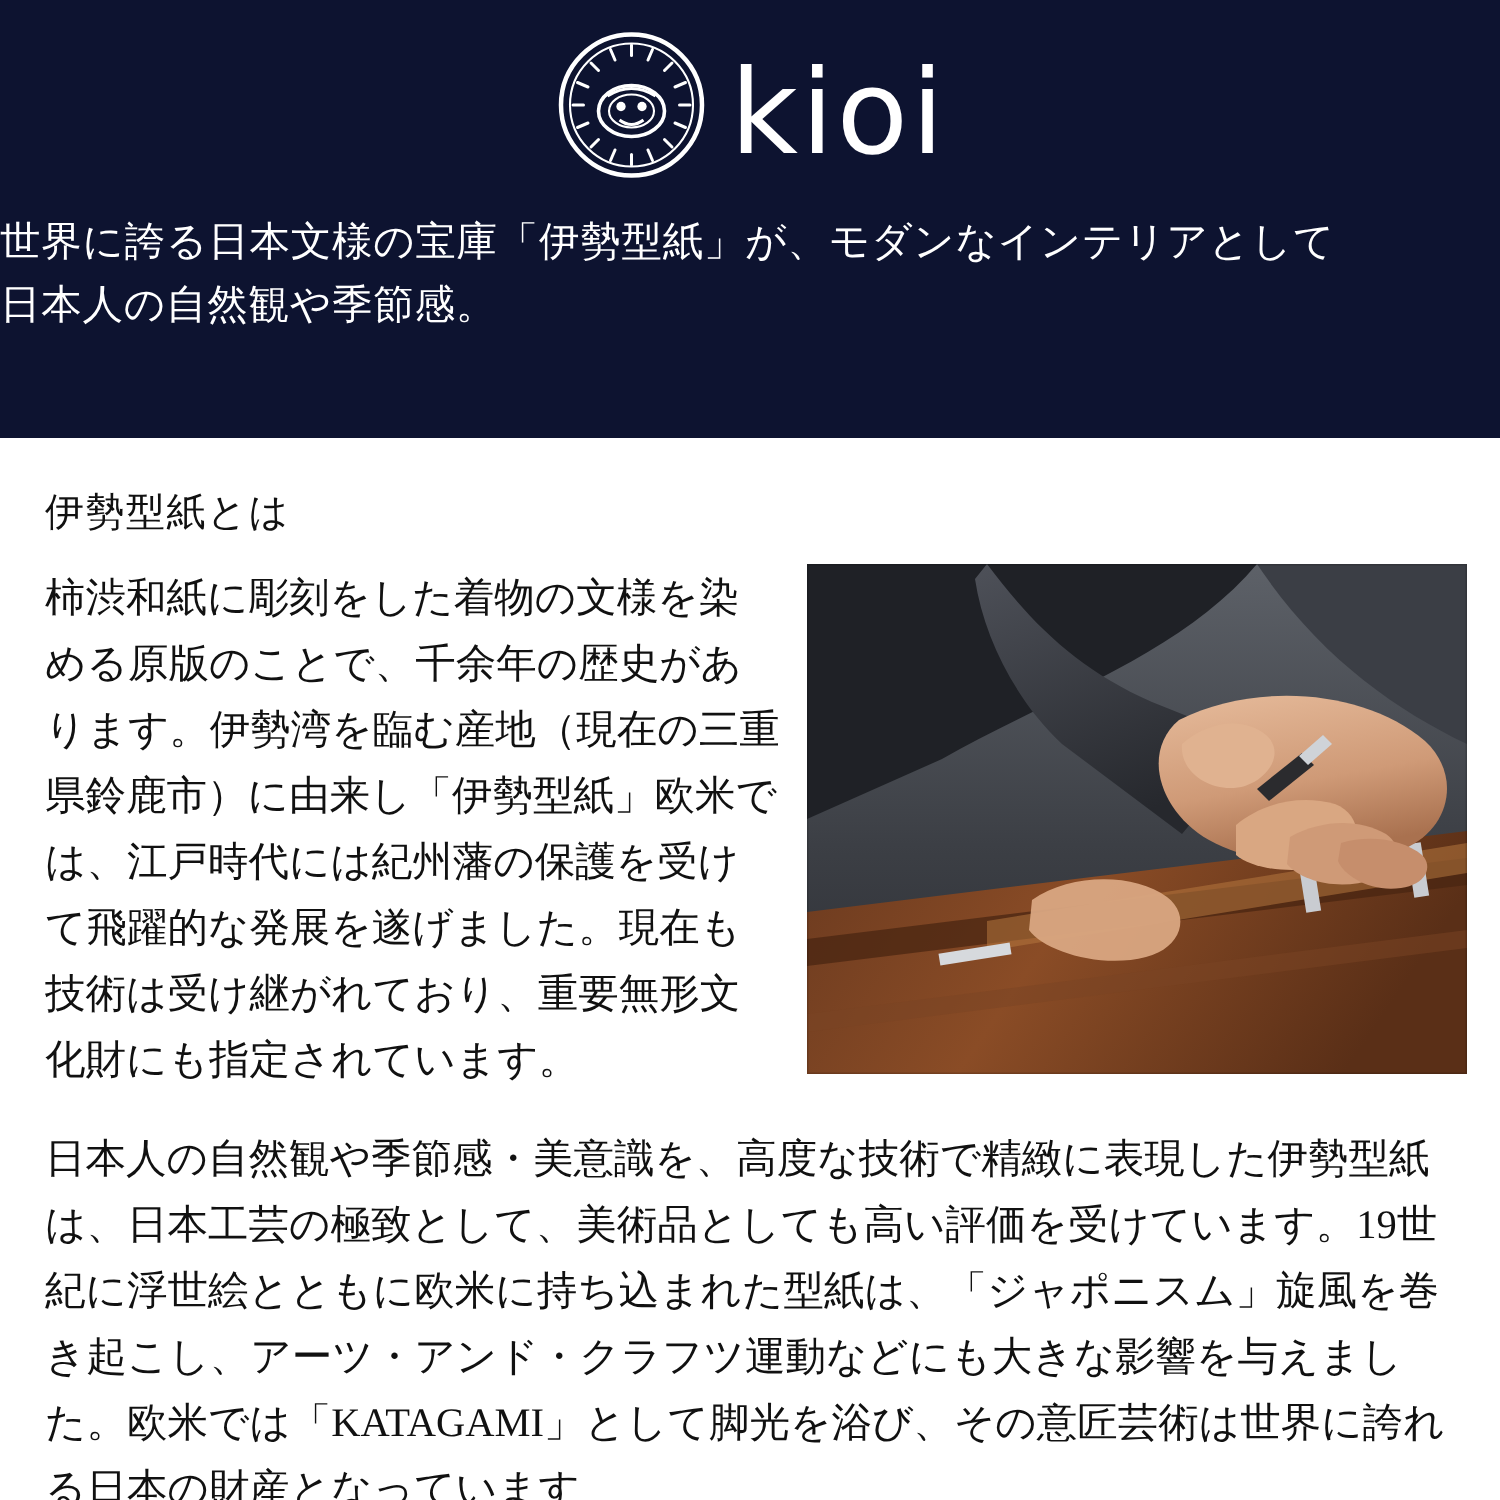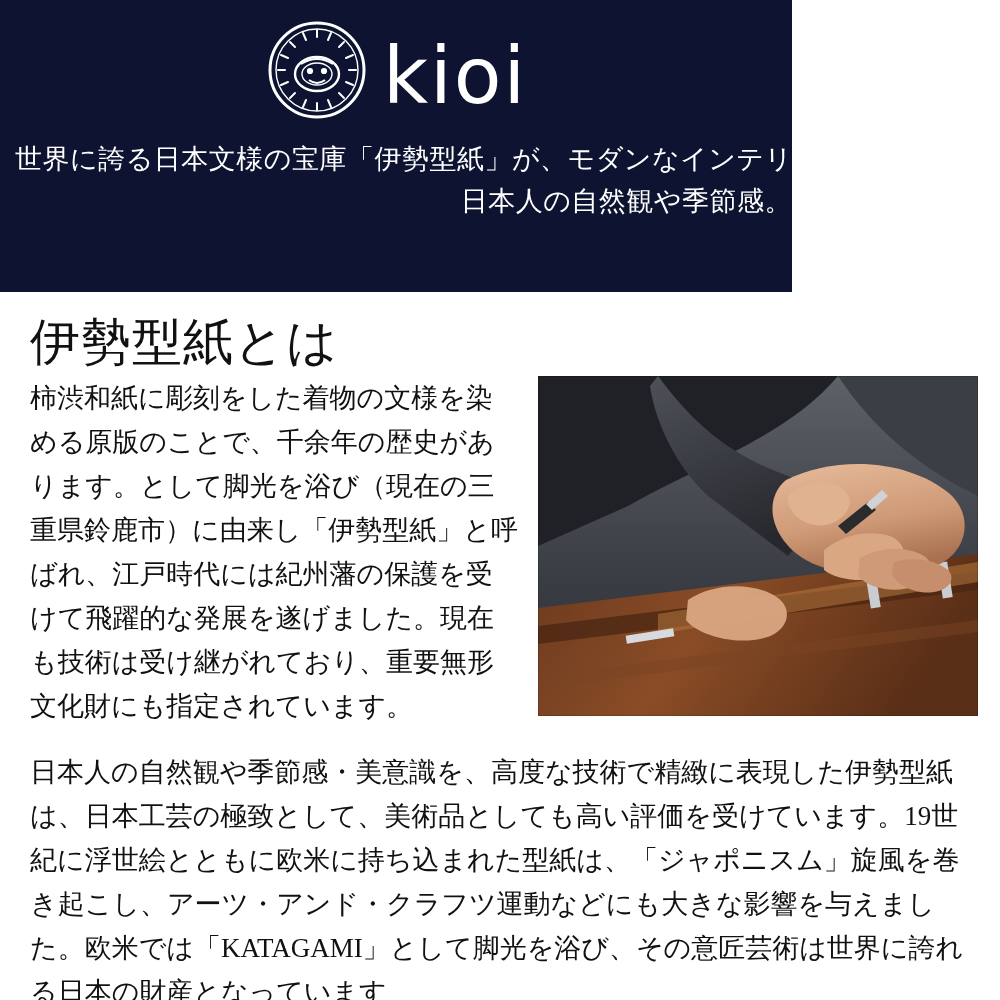--- a/index.html
+++ b/index.html
@@ -10,21 +10,21 @@
     width: 1000px;
     height: 1000px;
     background: #ffffff;
     font-family: "Liberation Serif", "DejaVu Serif", serif;
     overflow: hidden;
   }
 
   
   .hero {
     background: #0d1330;
-    width: 792px;
+    width: 1000px;
     height: 292px;
     position: relative;
     box-sizing: border-box;
   }
   .logo-row {
     display: flex;
     align-items: center;
     justify-content: center;
     padding-top: 18px;
     gap: 14px;
@@ -41,38 +41,37 @@
     font-family: "DejaVu Sans", sans-serif;
     font-size: 78px;
     line-height: 78px;
     letter-spacing: 2px;
     font-weight: 400;
     position: relative;
     top: 6px;
   }
 
   .hero-copy {
-    text-align: right;
+    text-align: left;
     color: #ffffff;
     font-size: 27px;
     line-height: 42px;
     letter-spacing: 0.5px;
     margin-top: 18px;
-    font-family: Liberation Mono, monospace;
-    padding-left: 15px;
+    font-family: Liberation Sans, sans-serif;
   }
   .hero-copy .line { display: block; white-space: nowrap; }
 
   
   .main {
     padding: 22px 22px 0 22px;
     box-sizing: border-box;
   }
   .section-title {
-    font-size: 50px;
+    font-size: 26px;
     line-height: 48px;
     color: #111111;
     margin: 4px 0 10px 8px;
     letter-spacing: 1px;
     font-weight: 400;
   }
 
   .two-col {
     display: flex;
     align-items: flex-start;
@@ -153,21 +152,21 @@
     <span class="line">日本人の自然観や季節感。</span>
   </div>
 </div>
 
 <div class="main">
 
   <h2 class="section-title">伊勢型紙とは</h2>
 
   <div class="two-col">
     <div class="col-text">
-      <p>柿渋和紙に彫刻をした着物の文様を染める原版のことで、千余年の歴史があります。として脚光を浴び（現在の三重県鈴鹿市）に由来し「伊勢型紙」と呼ばれ、江戸時代には紀州藩の保護を受けて飛躍的な発展を遂げました。現在も技術は受け継がれており、重要無形文化財にも指定されています。</p>
+      <p>柿渋和紙に彫刻をした着物の文様を染める原版のことで、千余年の歴史があります。伊勢湾を臨む産地（現在の三重県鈴鹿市）に由来し「伊勢型紙」欧米では、江戸時代には紀州藩の保護を受けて飛躍的な発展を遂げました。現在も技術は受け継がれており、重要無形文化財にも指定されています。</p>
     </div>
 
     <div class="photo">
       <svg width="440" height="340" viewBox="0 0 440 340" aria-hidden="true">
         <defs>
           <linearGradient id="bgG" x1="0" y1="0" x2="0" y2="1">
             <stop offset="0%" stop-color="#5d6168"></stop>
             <stop offset="55%" stop-color="#3c3f45"></stop>
             <stop offset="100%" stop-color="#2a2c31"></stop>
           </linearGradient>

